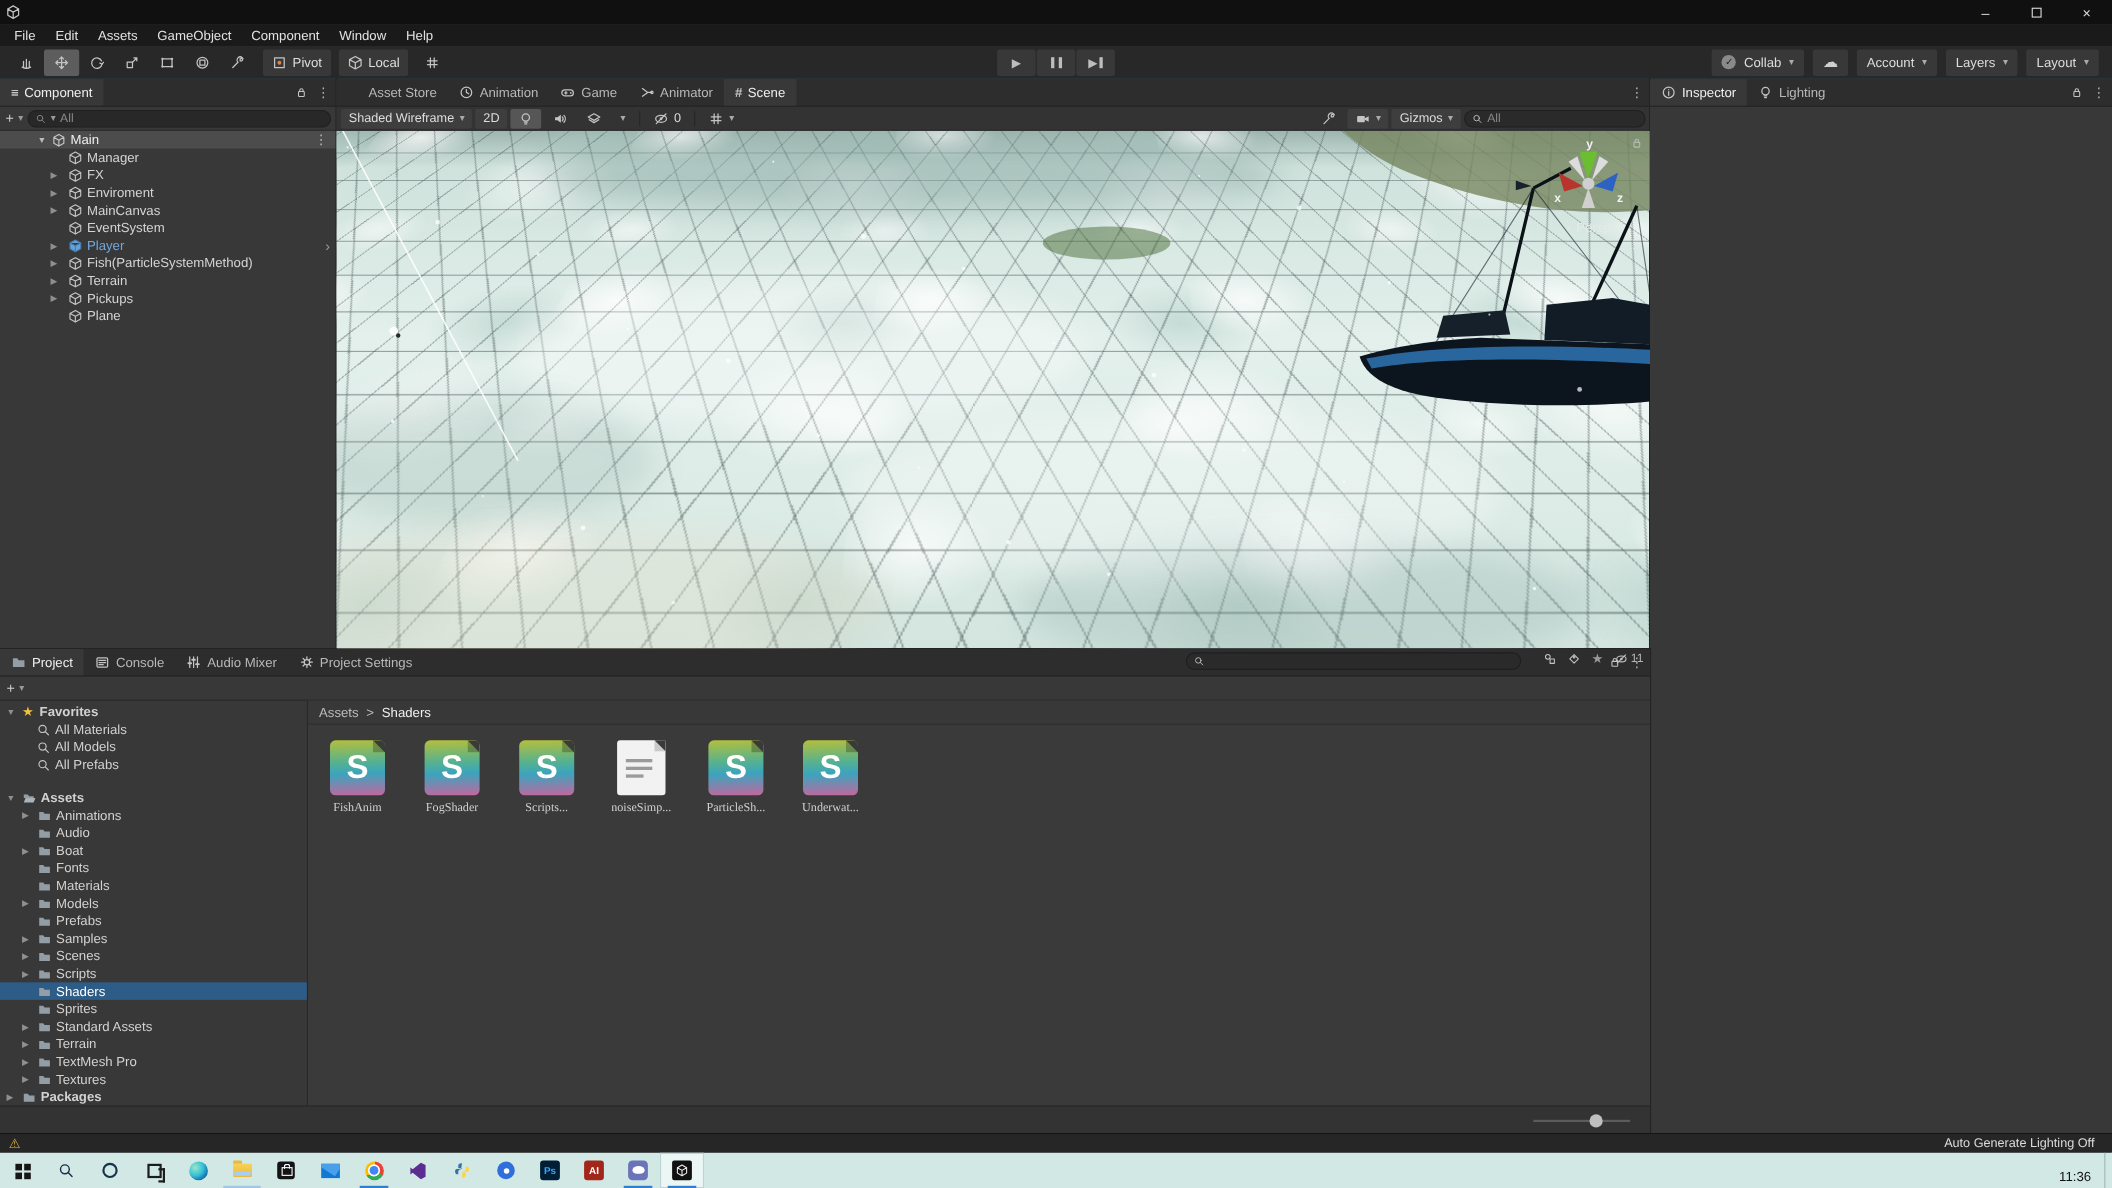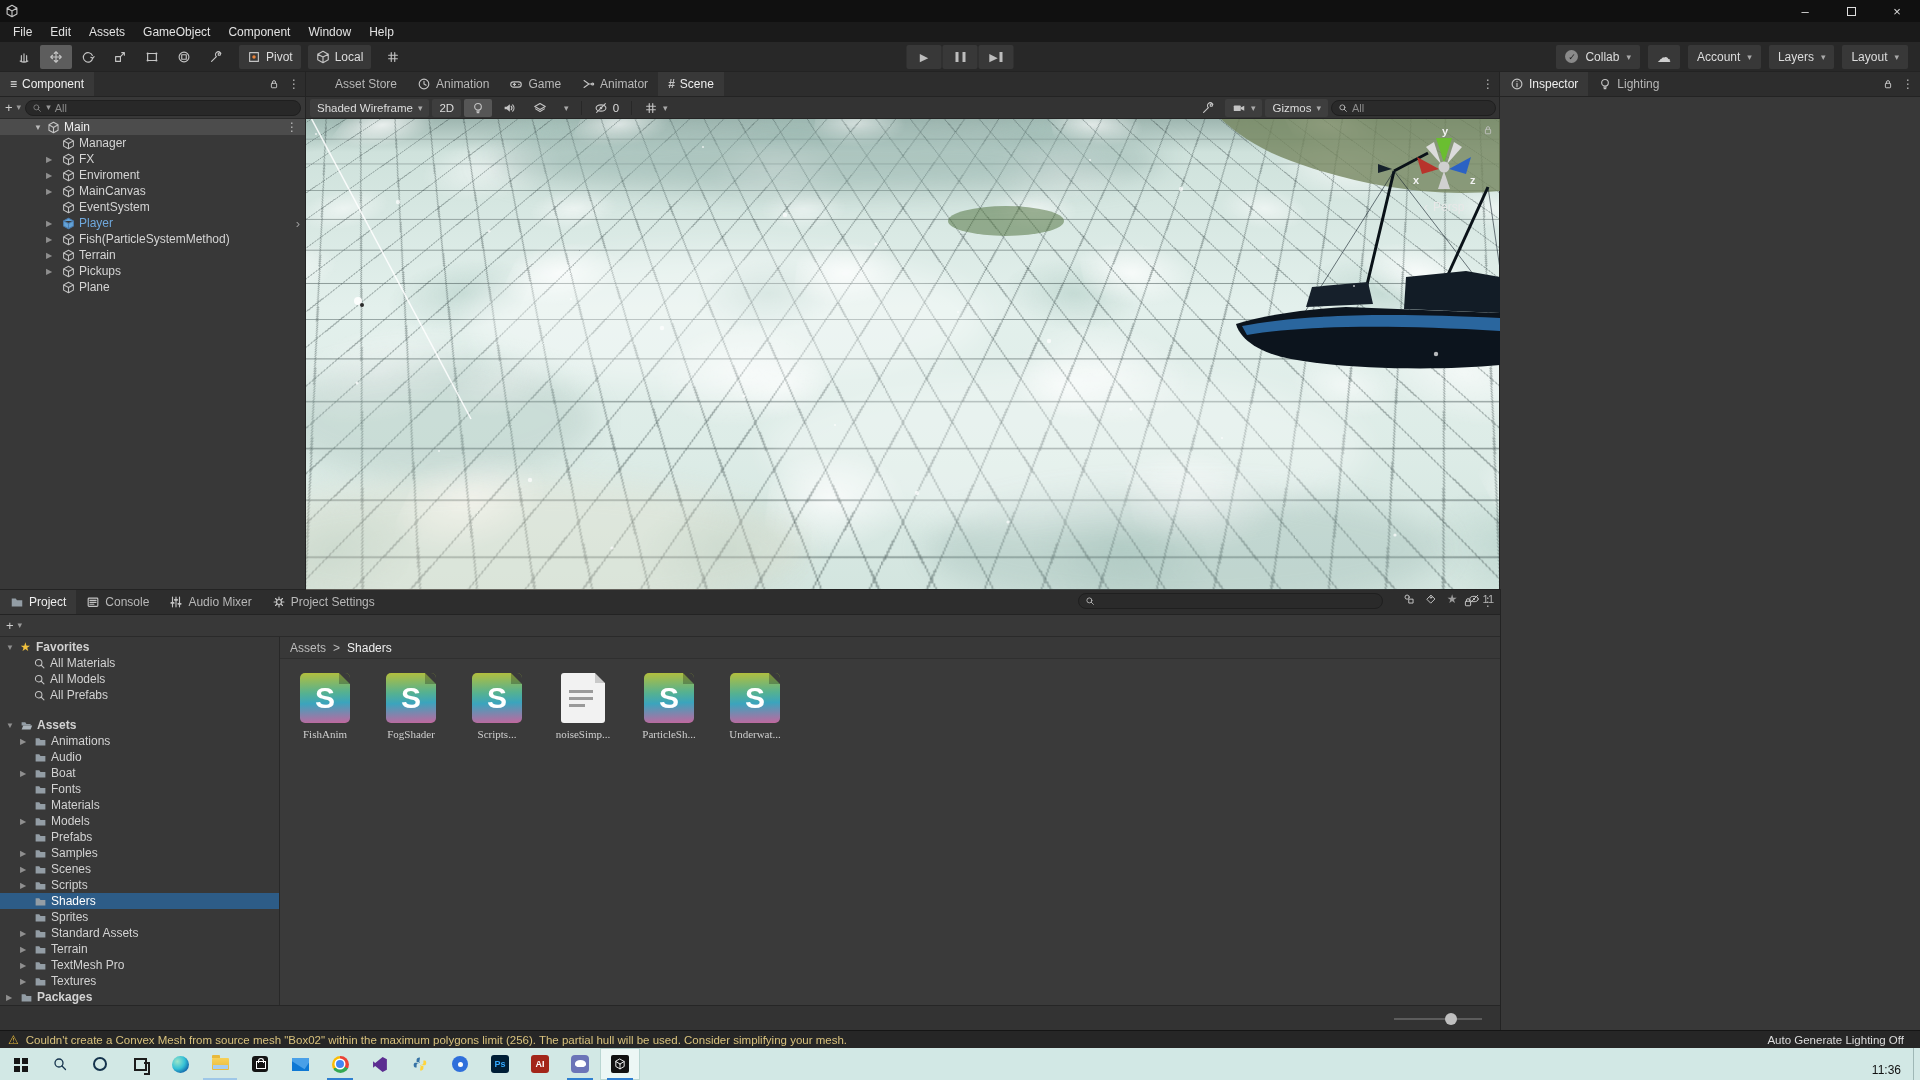--- a/index.html
+++ b/index.html
@@ -1116,21 +1116,20 @@
     </div>
     <div class="pfooter">
       <div class="zoom-slider">
         <div class="zoom-knob"></div>
       </div>
     </div>
   </div>
 
   <div class="statusbar">
     <span class="warn-glyph">⚠</span>
-    <span class="status-warning">Couldn't create a Convex Mesh from source mesh "Box02" within the maximum polygons limit (256). The partial hull will be used. Consider simplifying your mesh.</span>
     <span class="status-right">Auto Generate Lighting Off</span>
   </div>
 
   <div class="taskbar">
     <div class="tb-items">
         <button class="tb-item start">
           <span class="g-start"></span>
         </button>
         <button class="tb-item search">
           <svg class="ic tb-dark">

